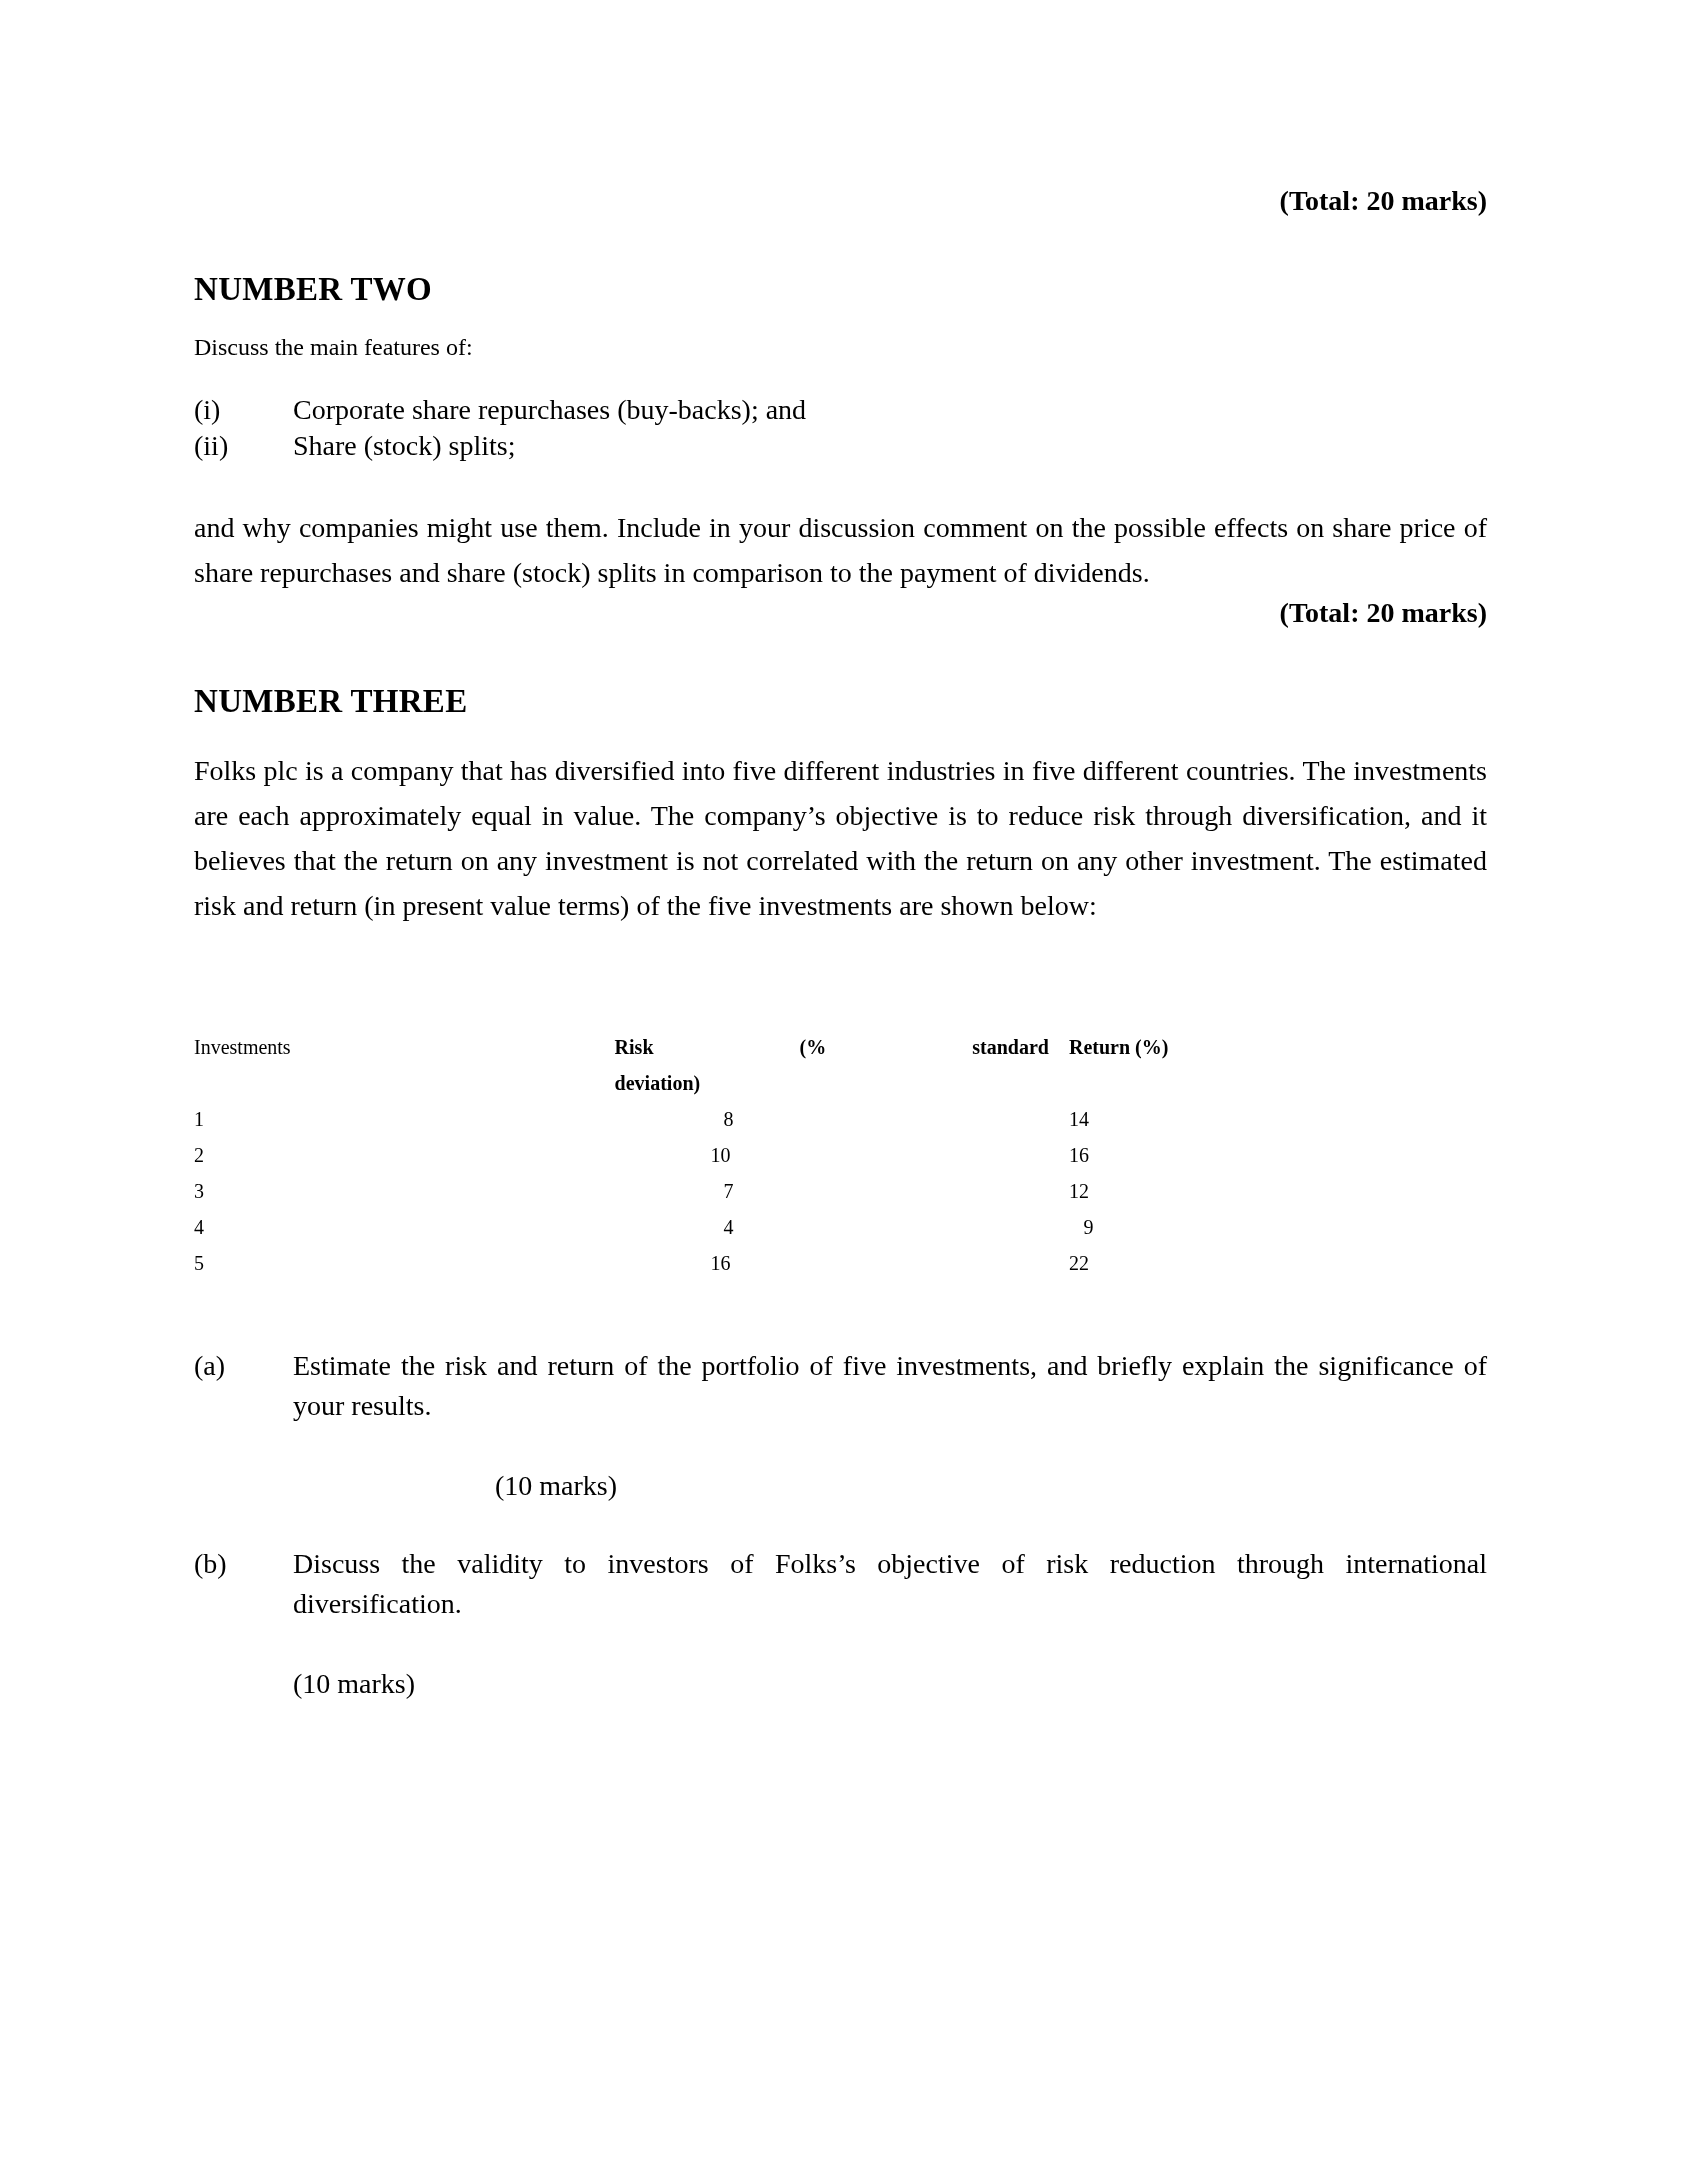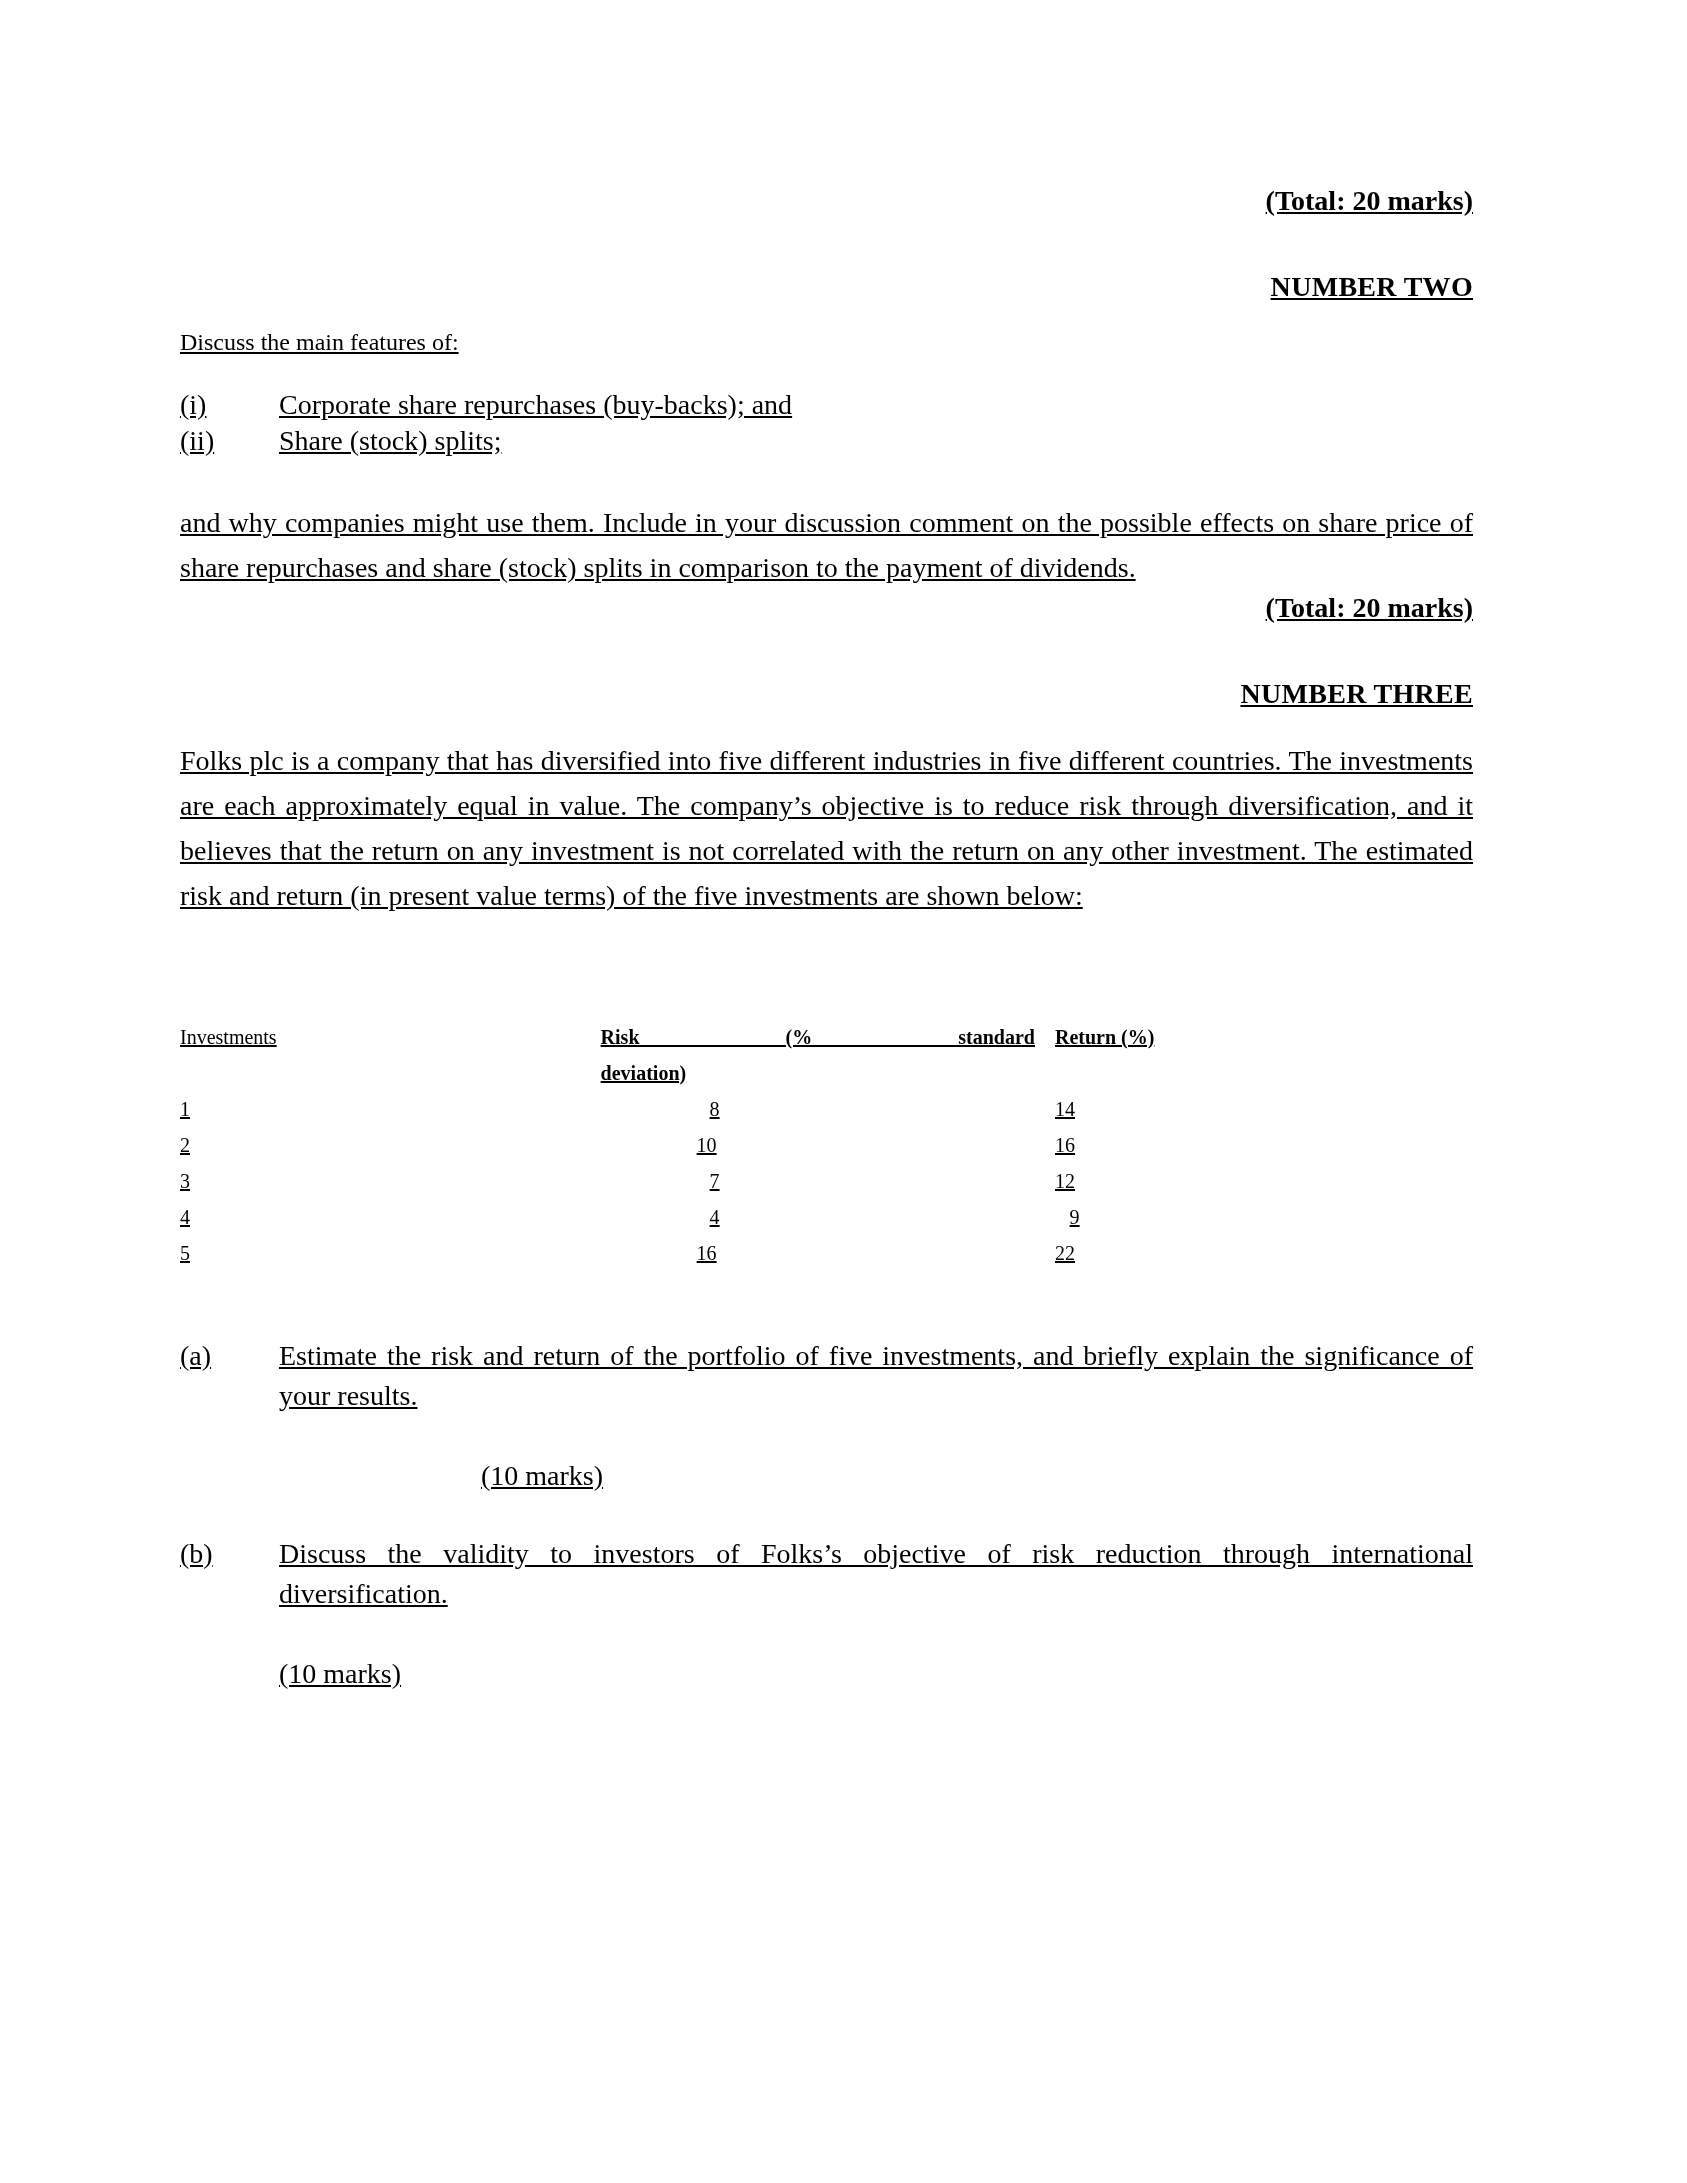--- a/index.html
+++ b/index.html
@@ -12,45 +12,43 @@
     position: relative;
     width: 1687px;
     height: 2183px;
     background: #ffffff;
     font-family: "Liberation Serif", "DejaVu Serif", serif;
     color: #000000;
     overflow: hidden;
   }
   .content {
     position: absolute;
-    left: 180px;
+    left: 194px;
     top: 0;
     width: 1293px;  
-    text-decoration: underline;
   }
 
   
   .line {
     font-size: 24px;
     line-height: 1.0;
     white-space: pre;
   }
   .para {
     font-size: 28px;
     line-height: 45px;
     text-align: justify;
     text-justify: inter-word;
   }
 
   .heading {
-    font-size: 28px;
+    font-size: 33px;
     font-weight: bold;
     line-height: 1.0;
     letter-spacing: 0.3px;
-    text-align: right;
   }
 
   .marks-right {
     font-size: 28px;
     font-weight: bold;
     text-align: right;
     line-height: 1.0;
   }
 
   

